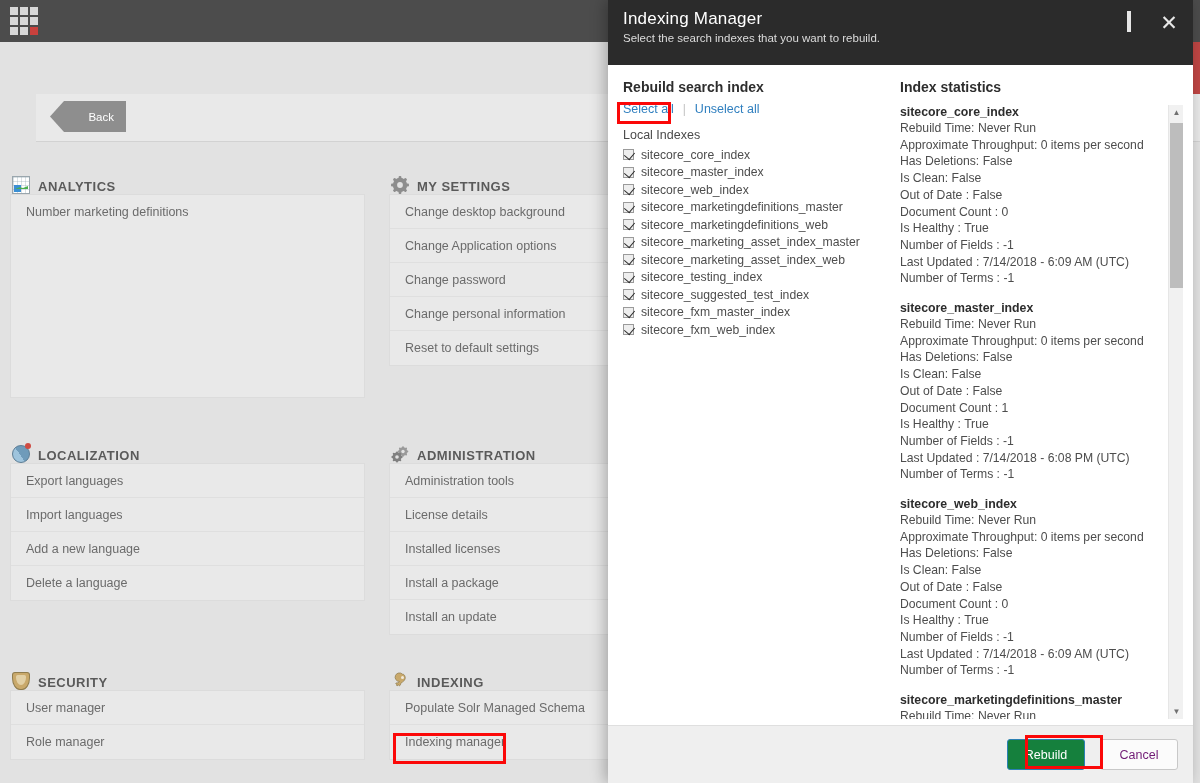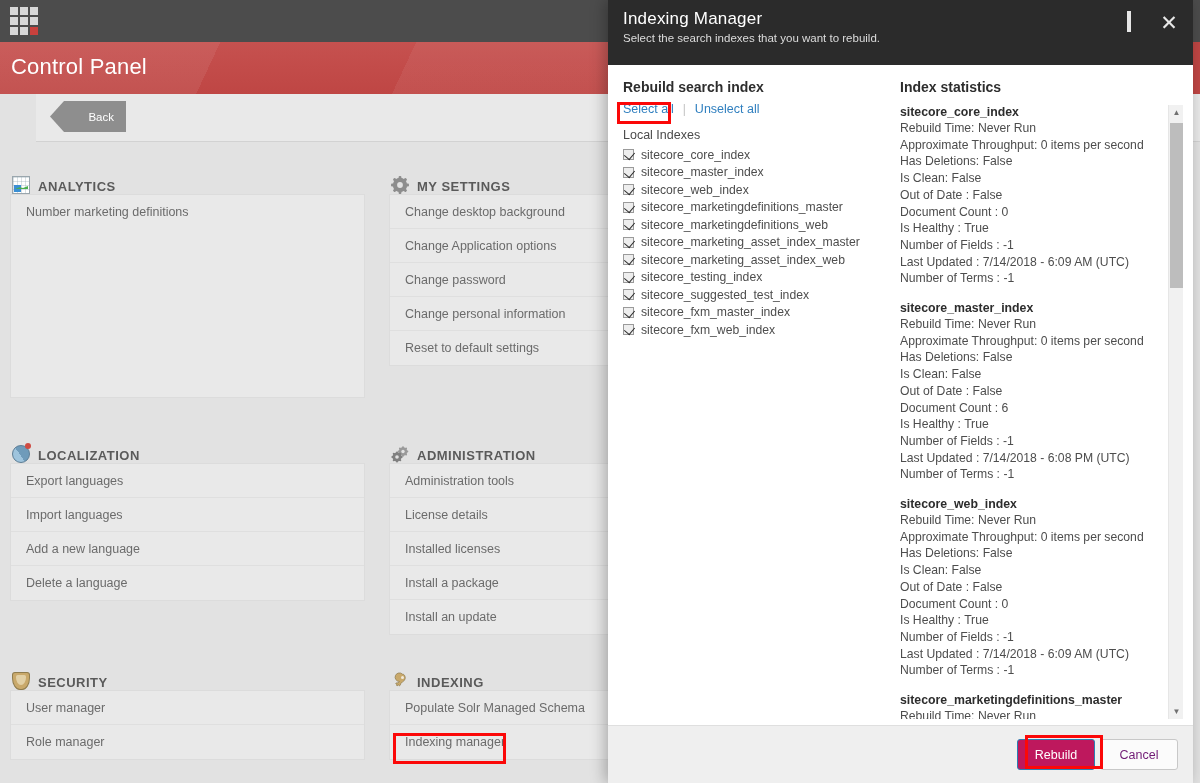--- a/index.html
+++ b/index.html
@@ -180,21 +180,21 @@
   .dlg-footer {
     flex: 0 0 58px; height: 58px; background: #efefef;
     border-top: 1px solid #dfdfdf;
     position: relative;
   }
   .btn {
     position: absolute; top: 13px; height: 31px;
     font-size: 12.5px; border-radius: 3px; cursor: pointer;
     display: flex; align-items: center; justify-content: center;
   }
-  .btn-primary { right: 98px; width: 78px; background: #be185d; color: #fff; border: 1px solid #2a80b4; }
+  .btn-primary { right: 108px; width: 78px; background: #15803d; color: #fff; border: 1px solid #2a80b4; }
   .btn-default { right: 15px; width: 78px; background: #fbfbfb; color: #701a75; border: 1px solid #c8c8c8; }
 
   .edge-red { position: absolute; right: 0; top: 42px; width: 7px; height: 52px; background: #bf4644; }
 </style>
 </head>
 <body>
 
 <div id="root">
 
   <div class="cp">
@@ -206,23 +206,20 @@
           <i></i>
           <i></i>
           <i></i>
           <i></i>
           <i></i>
           <i></i>
           <i class="accent"></i>
       </div>
     </div>
 
-    <div class="cp-banner">
-      <div class="cp-title">Control Panel</div>
-    </div>
     <div class="edge-red"></div>
 
     <div class="cp-toolbar">
       <div class="back-btn">
         <span>Back</span>
       </div>
     </div>
 
     <div class="cp-body">
 
@@ -479,21 +476,21 @@
             <div class="ln">Number of Terms : -1</div>
           </div>
 
           <div class="stat-block">
             <h3>sitecore_master_index</h3>
             <div class="ln">Rebuild Time: Never Run</div>
             <div class="ln">Approximate Throughput: 0 items per second</div>
             <div class="ln">Has Deletions: False</div>
             <div class="ln">Is Clean: False</div>
             <div class="ln">Out of Date : False</div>
-            <div class="ln">Document Count : 6</div>
+            <div class="ln">Document Count : 1</div>
             <div class="ln">Is Healthy : True</div>
             <div class="ln">Number of Fields : -1</div>
             <div class="ln">Last Updated : 7/14/2018 - 6:08 PM (UTC)</div>
             <div class="ln">Number of Terms : -1</div>
           </div>
 
           <div class="stat-block">
             <h3>sitecore_web_index</h3>
             <div class="ln">Rebuild Time: Never Run</div>
             <div class="ln">Approximate Throughput: 0 items per second</div>

